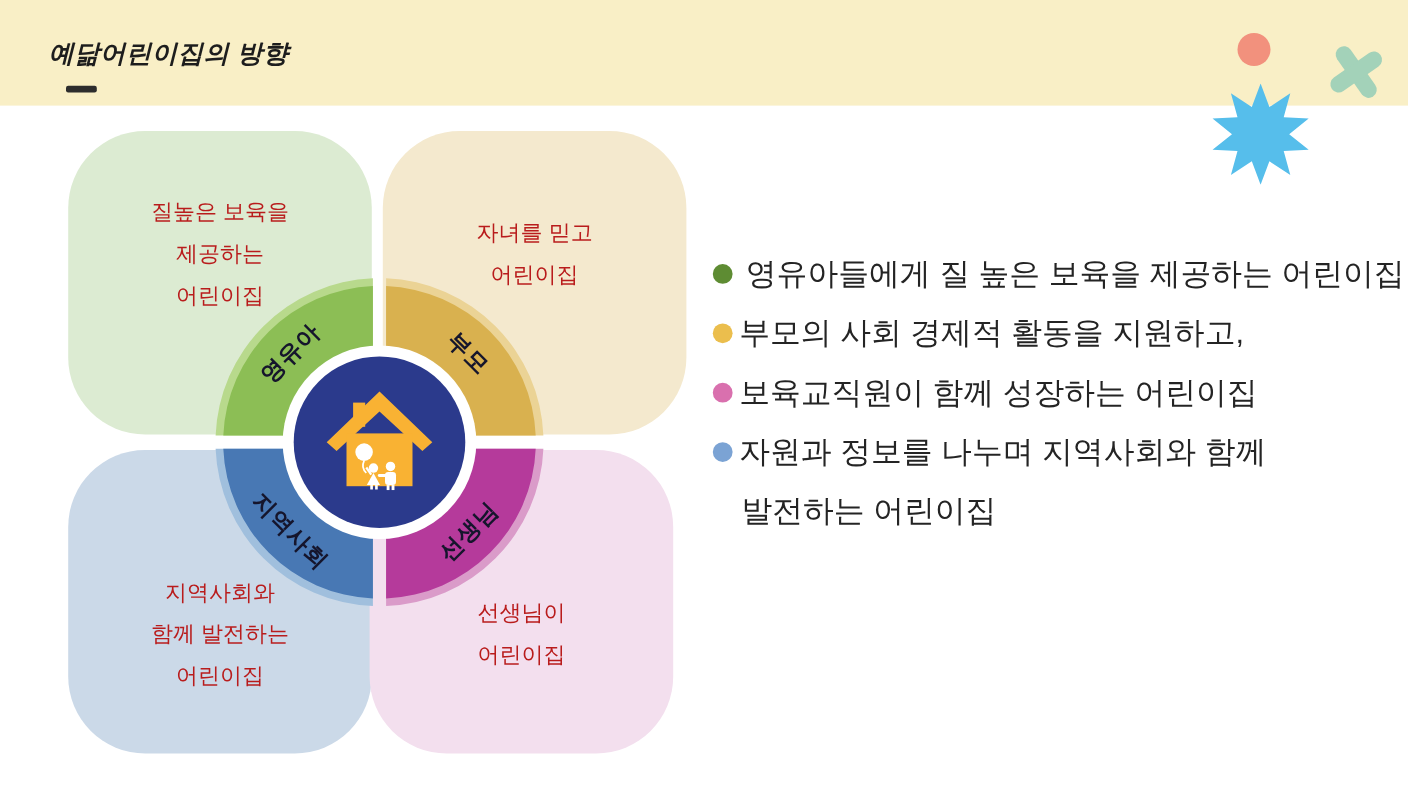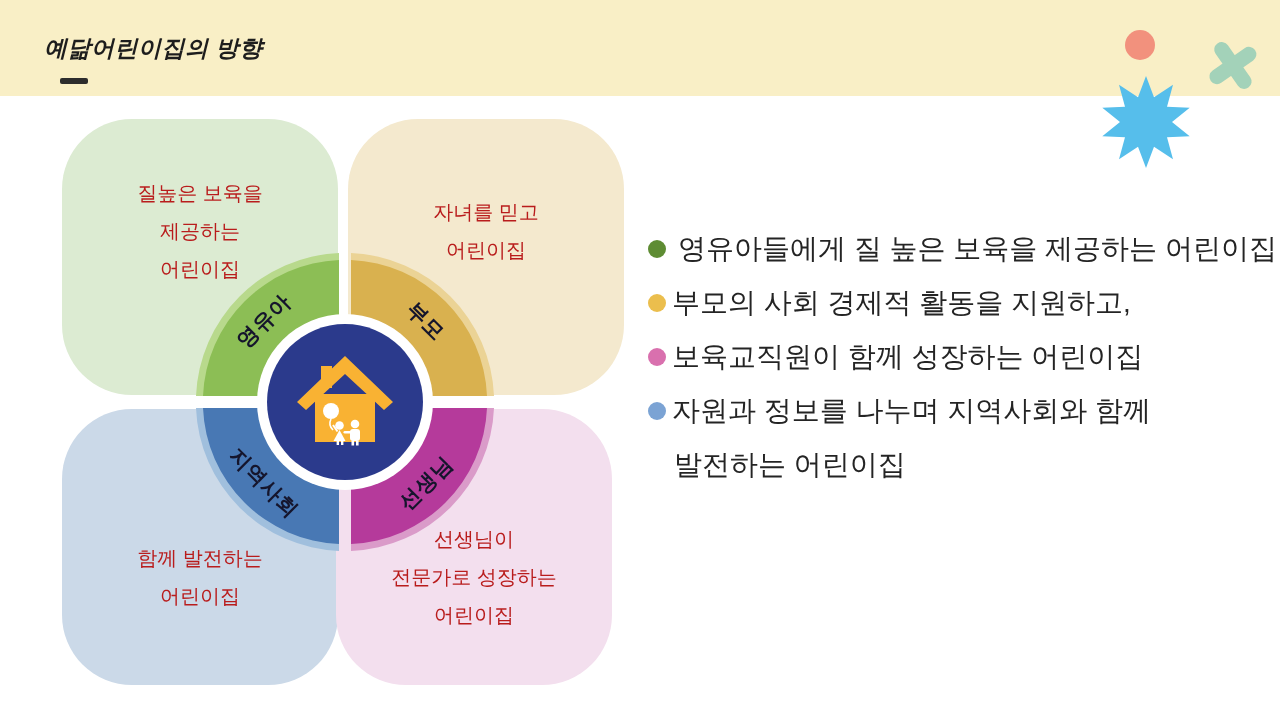--- a/index.html
+++ b/index.html
@@ -116,28 +116,28 @@
     </div>
   </div>
   <div class="petal petal-tr">
     <div class="petal-text">
       <div>자녀를 믿고</div>
       <div>어린이집</div>
     </div>
   </div>
   <div class="petal petal-bl">
     <div class="petal-text">
+      <div>지역사회와</div>
       <div>함께 발전하는</div>
       <div>어린이집</div>
     </div>
   </div>
   <div class="petal petal-br">
     <div class="petal-text">
       <div>선생님이</div>
-      <div>전문가로 성장하는</div>
       <div>어린이집</div>
     </div>
   </div>
 
   <svg class="ring-svg" width="566" height="566" viewBox="0 0 566 566">
 
     <path d="M134,277 A149,149 0 0 1 277,134 L277,196 A87,87 0 0 0 196,277 Z" fill="#B8D98C"></path>
     <path d="M289,134 A149,149 0 0 1 432,277 L370,277 A87,87 0 0 0 289,196 Z" fill="#EBD395"></path>
     <path d="M432,289 A149,149 0 0 1 289,432 L289,370 A87,87 0 0 0 370,289 Z" fill="#DA9BC9"></path>
     <path d="M277,432 A149,149 0 0 1 134,289 L196,289 A87,87 0 0 0 277,370 Z" fill="#A0BFDD"></path>

